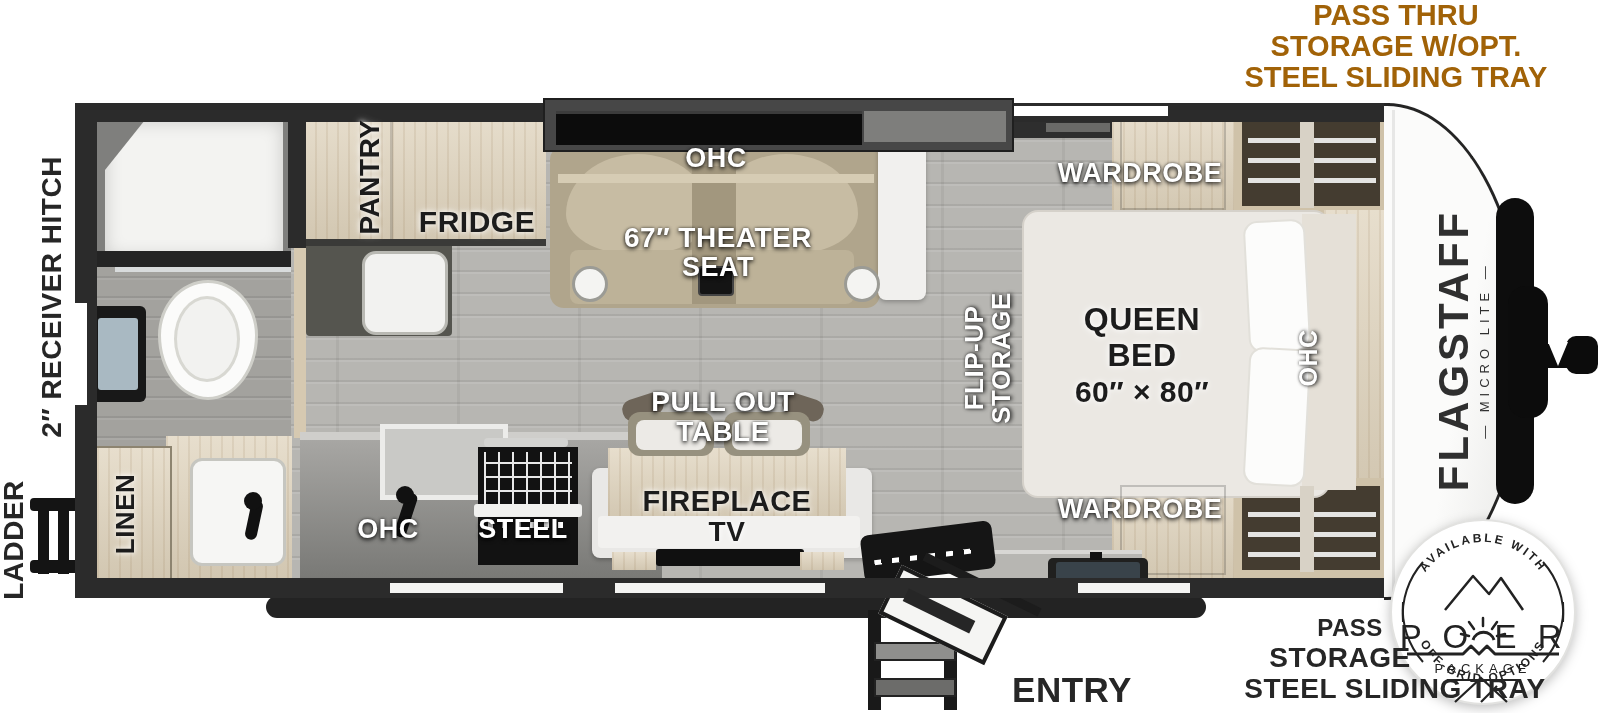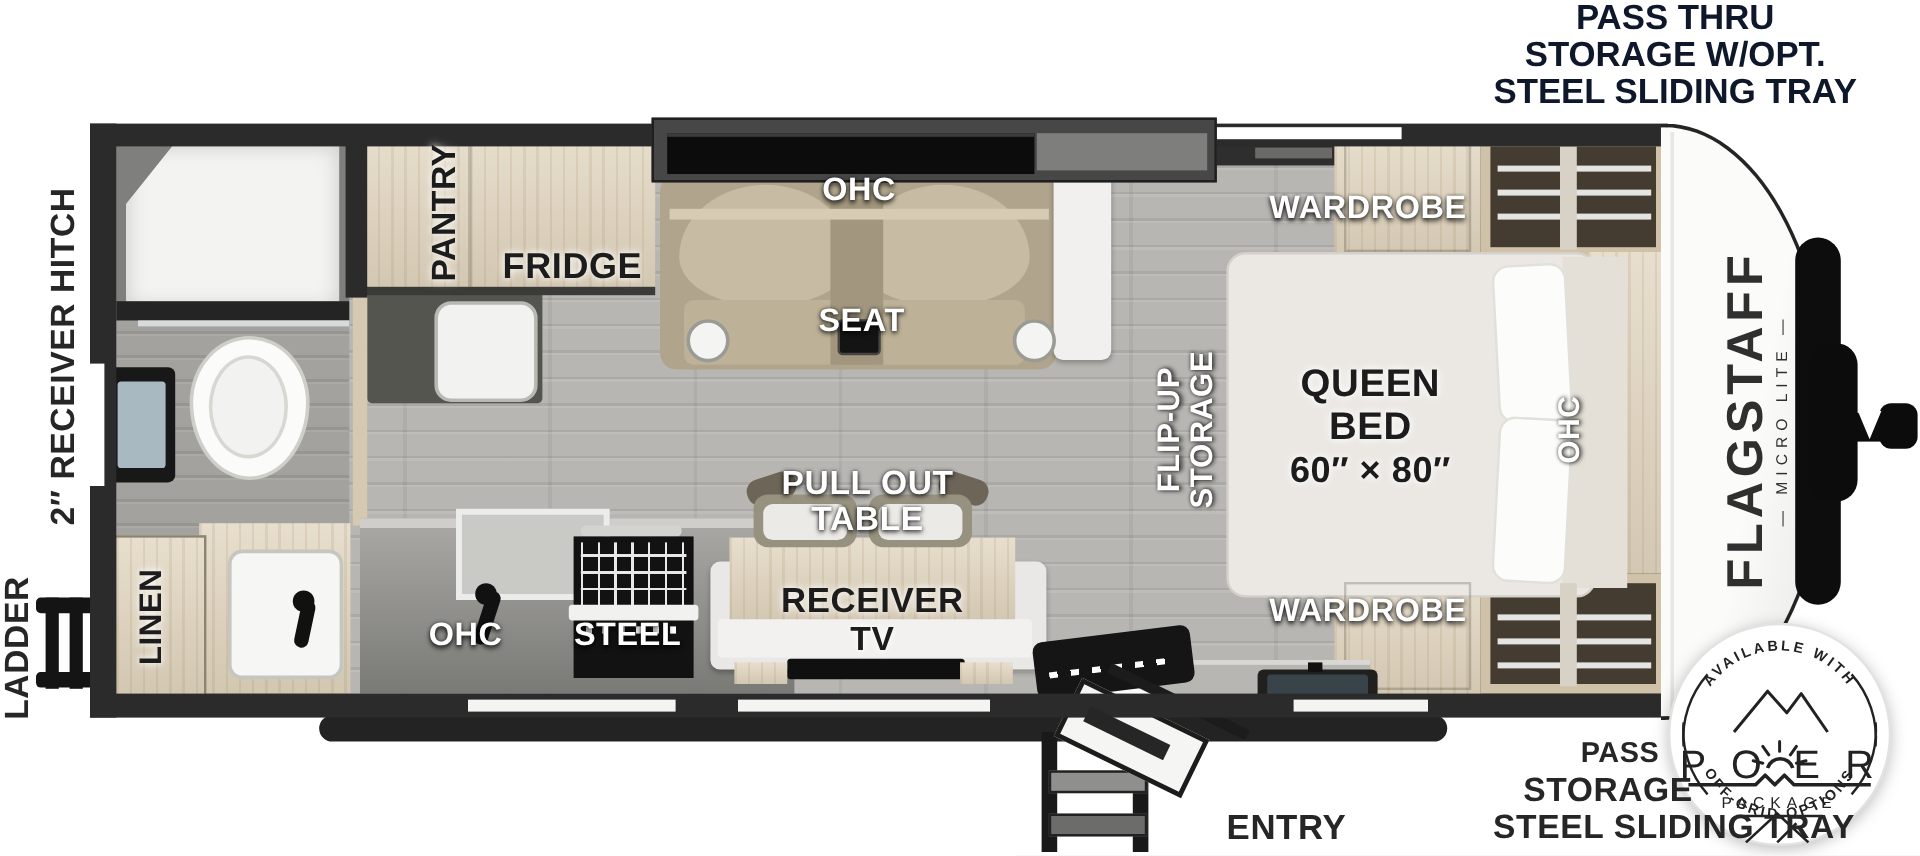--- a/index.html
+++ b/index.html
@@ -153,47 +153,48 @@
   <div class="abs" style="left:1392px;top:110px;width:3px;height:483px;background:rgba(0,0,0,.08);z-index:21;"></div>
   <div class="abs" style="left:1496px;top:198px;width:38px;height:306px;background:#0d0d0d;border-radius:19px;z-index:21;"></div>
   <div class="abs" style="left:1508px;top:286px;width:40px;height:132px;background:#0c0c0c;border-radius:18px;z-index:22;"></div>
   <div class="abs" style="left:1542px;top:344px;width:30px;height:24px;background:#0c0c0c;z-index:22;"></div>
   <div class="abs" style="left:1566px;top:336px;width:32px;height:38px;background:#0c0c0c;border-radius:10px;z-index:22;"></div>
   <div class="abs" style="left:1548px;top:342px;width:20px;height:24px;background:#fff;clip-path:polygon(0 0,100% 0,50% 100%);z-index:23;"></div>
 
   <div class="lbl lb rot" style="left:370px;top:177px;font-size:28px;">PANTRY</div>
   <div class="lbl lb" style="left:477px;top:222px;font-size:30px;">FRIDGE</div>
   <div class="lbl lw" style="left:716px;top:158px;font-size:27px;">OHC</div>
+  <div class="lbl lw" style="left:718px;top:238px;font-size:28px;">67″ THEATER</div>
   <div class="lbl lw" style="left:718px;top:267px;font-size:27px;">SEAT</div>
   <div class="lbl lw rot ctr" style="left:988px;top:358px;font-size:26px;">
     <div>FLIP-UP</div>
     <div>STORAGE</div>
   </div>
   <div class="lbl lw" style="left:1140px;top:173px;font-size:27px;">WARDROBE</div>
   <div class="lbl lb" style="left:1142px;top:320px;font-size:32px;">QUEEN</div>
   <div class="lbl lb" style="left:1142px;top:356px;font-size:32px;">BED</div>
   <div class="lbl lb" style="left:1142px;top:392px;font-size:30px;">60″ × 80″</div>
   <div class="lbl lw rot" style="left:1308px;top:358px;font-size:25px;">OHC</div>
   <div class="lbl lw" style="left:1140px;top:509px;font-size:27px;">WARDROBE</div>
   <div class="lbl lw" style="left:723px;top:402px;font-size:28px;">PULL OUT</div>
   <div class="lbl lw" style="left:723px;top:432px;font-size:28px;">TABLE</div>
-  <div class="lbl lb" style="left:727px;top:501px;font-size:29px;">RECEIVER</div>
+  <div class="lbl lb" style="left:727px;top:501px;font-size:29px;">FIREPLACE</div>
   <div class="lbl lb" style="left:727px;top:532px;font-size:28px;">TV</div>
   <div class="lbl lw" style="left:388px;top:529px;font-size:27px;">OHC</div>
   <div class="lbl lw" style="left:523px;top:529px;font-size:27px;">STEEL</div>
   <div class="lbl lb rot" style="left:126px;top:514px;font-size:26px;">LINEN</div>
 
-  <div class="abs ctr" style="left:1196px;top:0;width:400px;z-index:30;font-weight:700;color:#0f172a;font-size:29px;line-height:31px;">
+  <div class="abs ctr" style="left:1196px;top:0;width:400px;z-index:30;font-weight:700;color:#a16207;font-size:29px;line-height:31px;">
     <div>PASS THRU</div>
     <div>STORAGE W/OPT.</div>
     <div>STEEL SLIDING TRAY</div>
   </div>
   <div class="lbl lo rot" style="left:52px;top:297px;font-size:28px;">2″ RECEIVER HITCH</div>
   <div class="lbl lo rot" style="left:14px;top:540px;font-size:28px;">LADDER</div>
-  <div class="lbl lo" style="left:1072px;top:690px;font-size:29px;">ENTRY</div>
+  <div class="lbl lo" style="left:1072px;top:690px;font-size:35px;">ENTRY</div>
   <div class="lbl lo" style="left:1350px;top:628px;font-size:24px;z-index:45;">PASS</div>
   <div class="lbl lo" style="left:1340px;top:658px;font-size:28px;z-index:45;">STORAGE</div>
   <div class="lbl lo" style="left:1395px;top:689px;font-size:28px;z-index:45;">STEEL SLIDING TRAY</div>
 
   <div class="lbl rot ctr" style="left:1462px;top:350px;z-index:30;color:#2f2f2f;">
     <div style="font-size:42px;letter-spacing:4px;font-weight:700;">FLAGSTAFF</div>
     <div style="font-size:13px;letter-spacing:5px;font-weight:400;margin-top:2px;">— MICRO LITE —</div>
   </div>
 
   <div class="abs" style="left:1389px;top:518px;width:188px;height:188px;z-index:40;filter:drop-shadow(0 3px 6px rgba(0,0,0,.25));">

